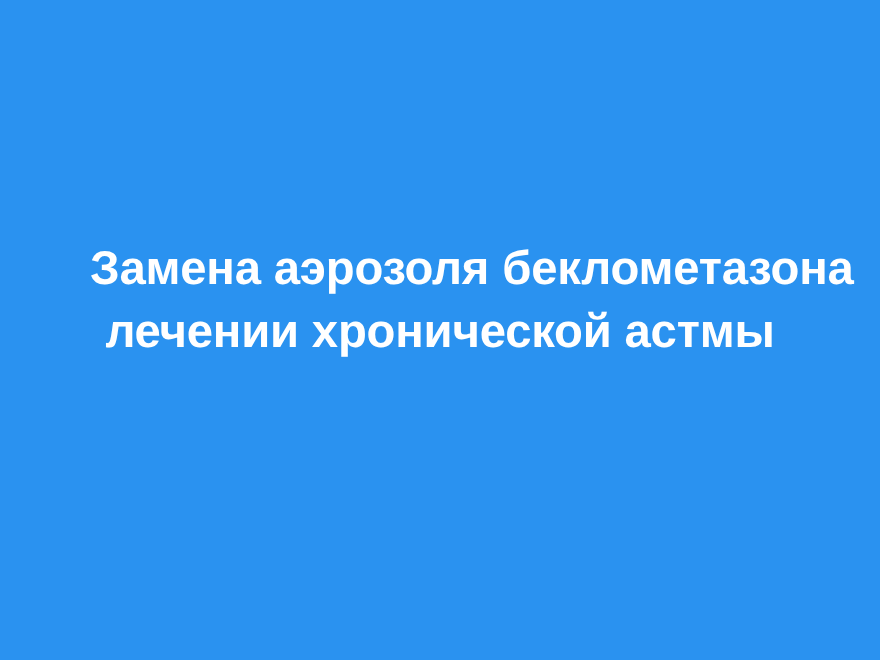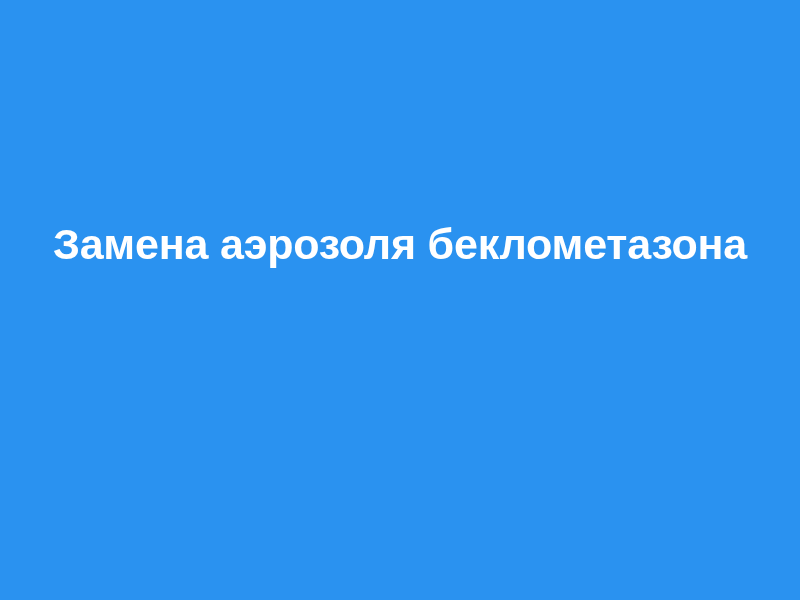--- a/index.html
+++ b/index.html
@@ -55,16 +55,17 @@
     white-space: nowrap;
     -webkit-font-smoothing: antialiased;
   }
 </style>
 </head>
 <body>
 
 <div id="title-card" style="background-color: rgb(42, 146, 240);">
 
   <div id="title-block">
-    <span class="title-line" style="color: rgb(255, 255, 255);">Замена аэрозоля беклометазона</span>
+    <span class="title-line" style="color: rgb(255, 255, 255); text-align: right;">Замена аэрозоля беклометазона</span>
+    <span class="title-line" style="color: rgb(255, 255, 255);">лечении хронической астмы</span>
   </div>
 
 </div>
 
 </body></html>

